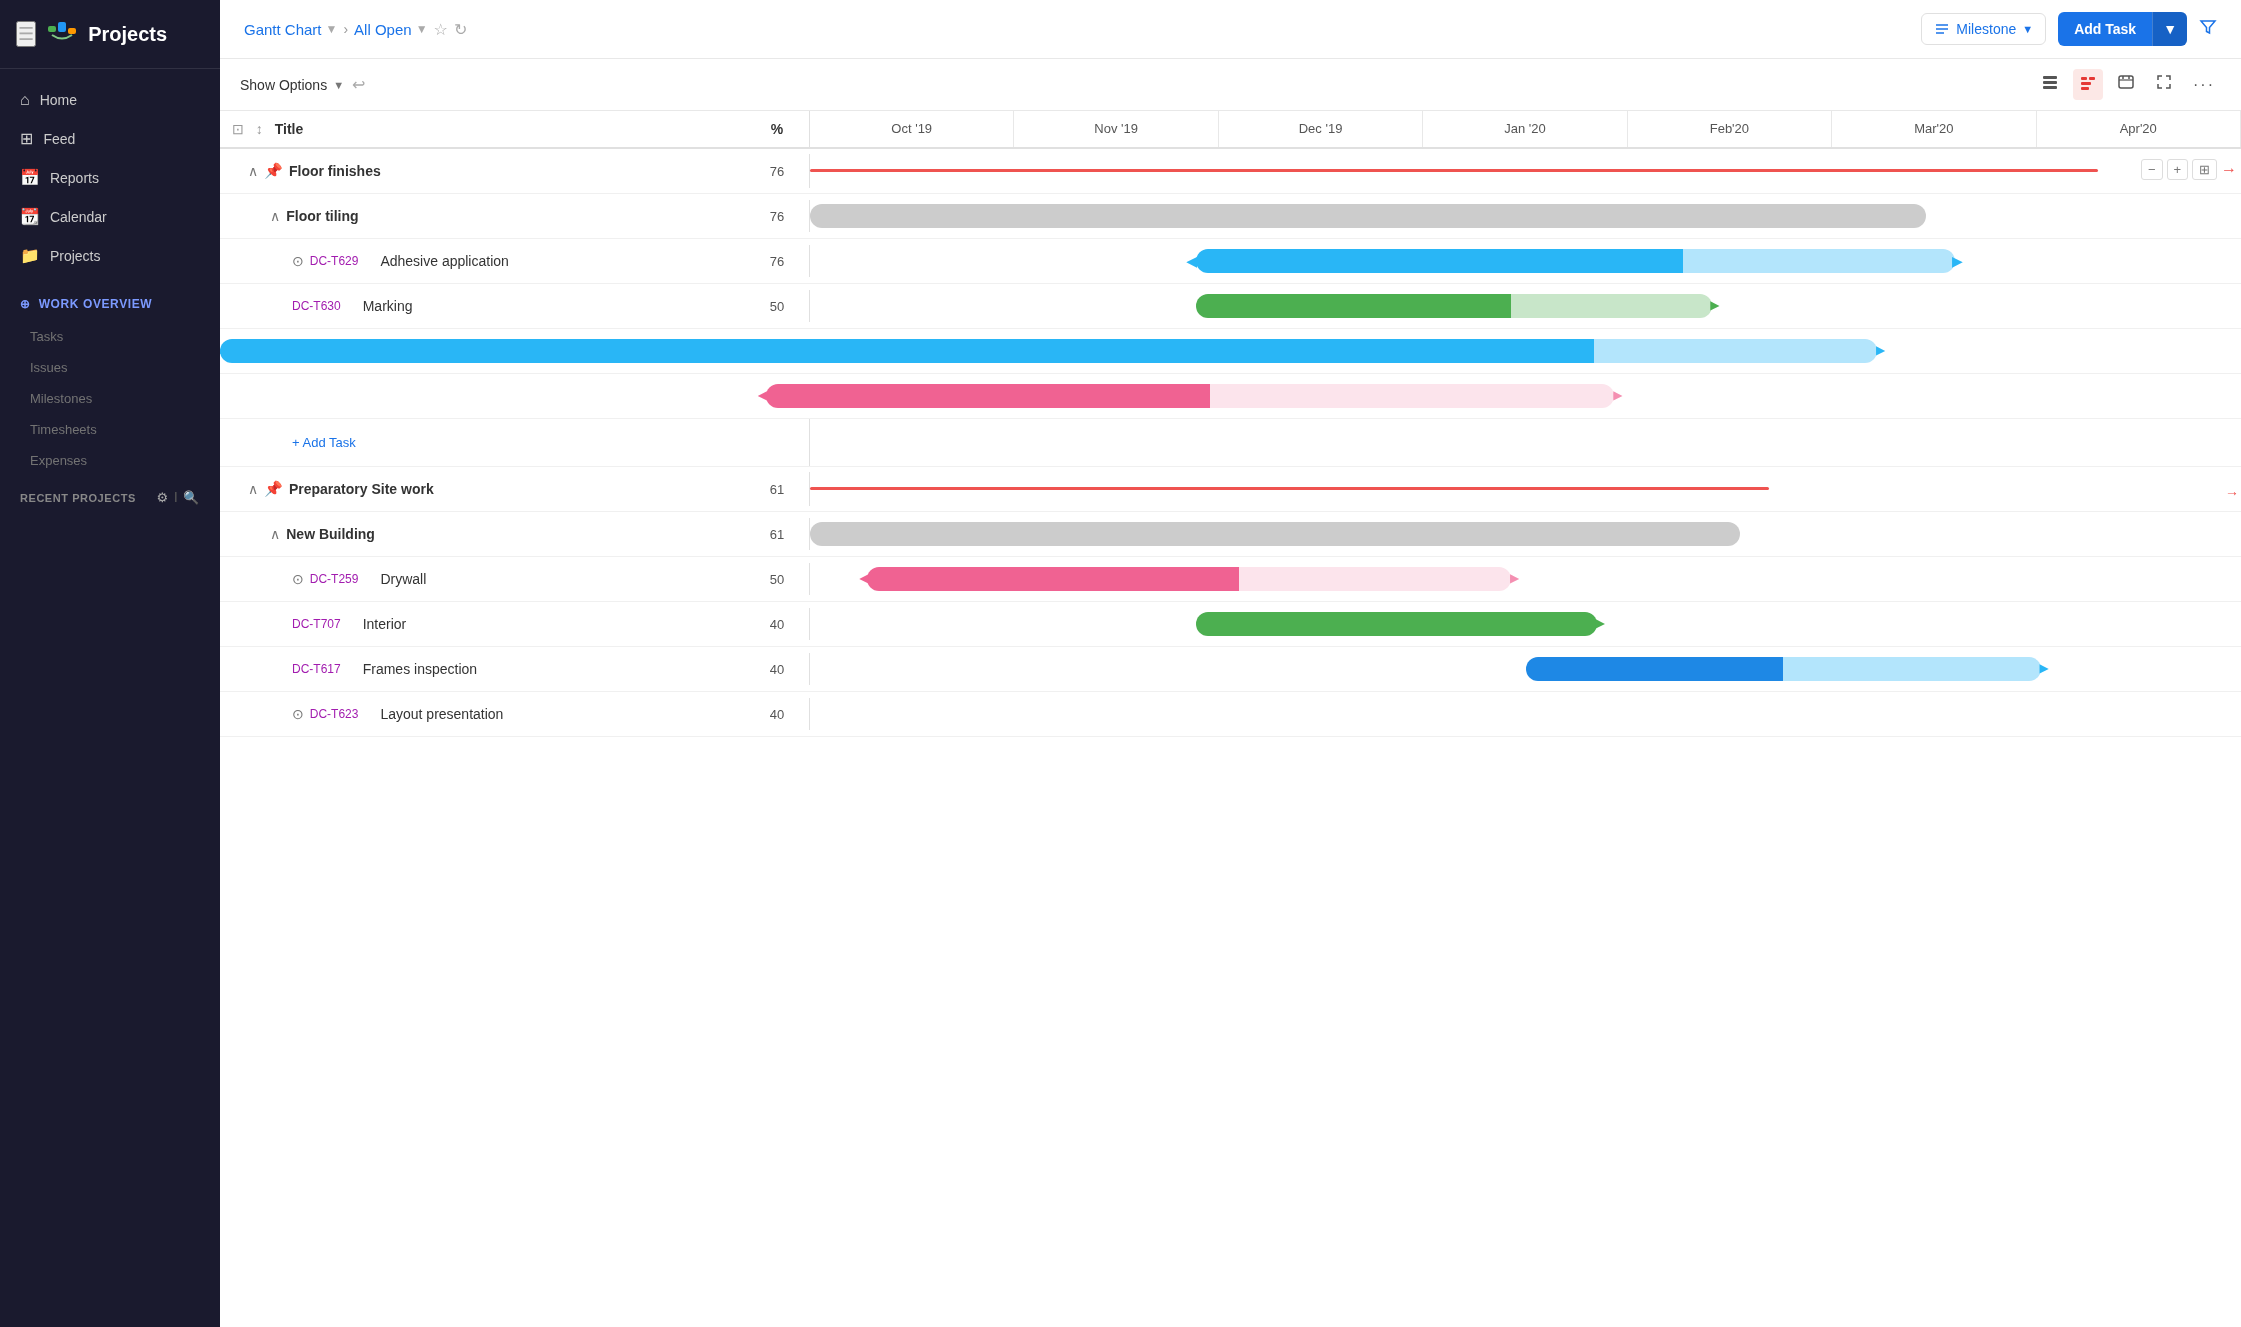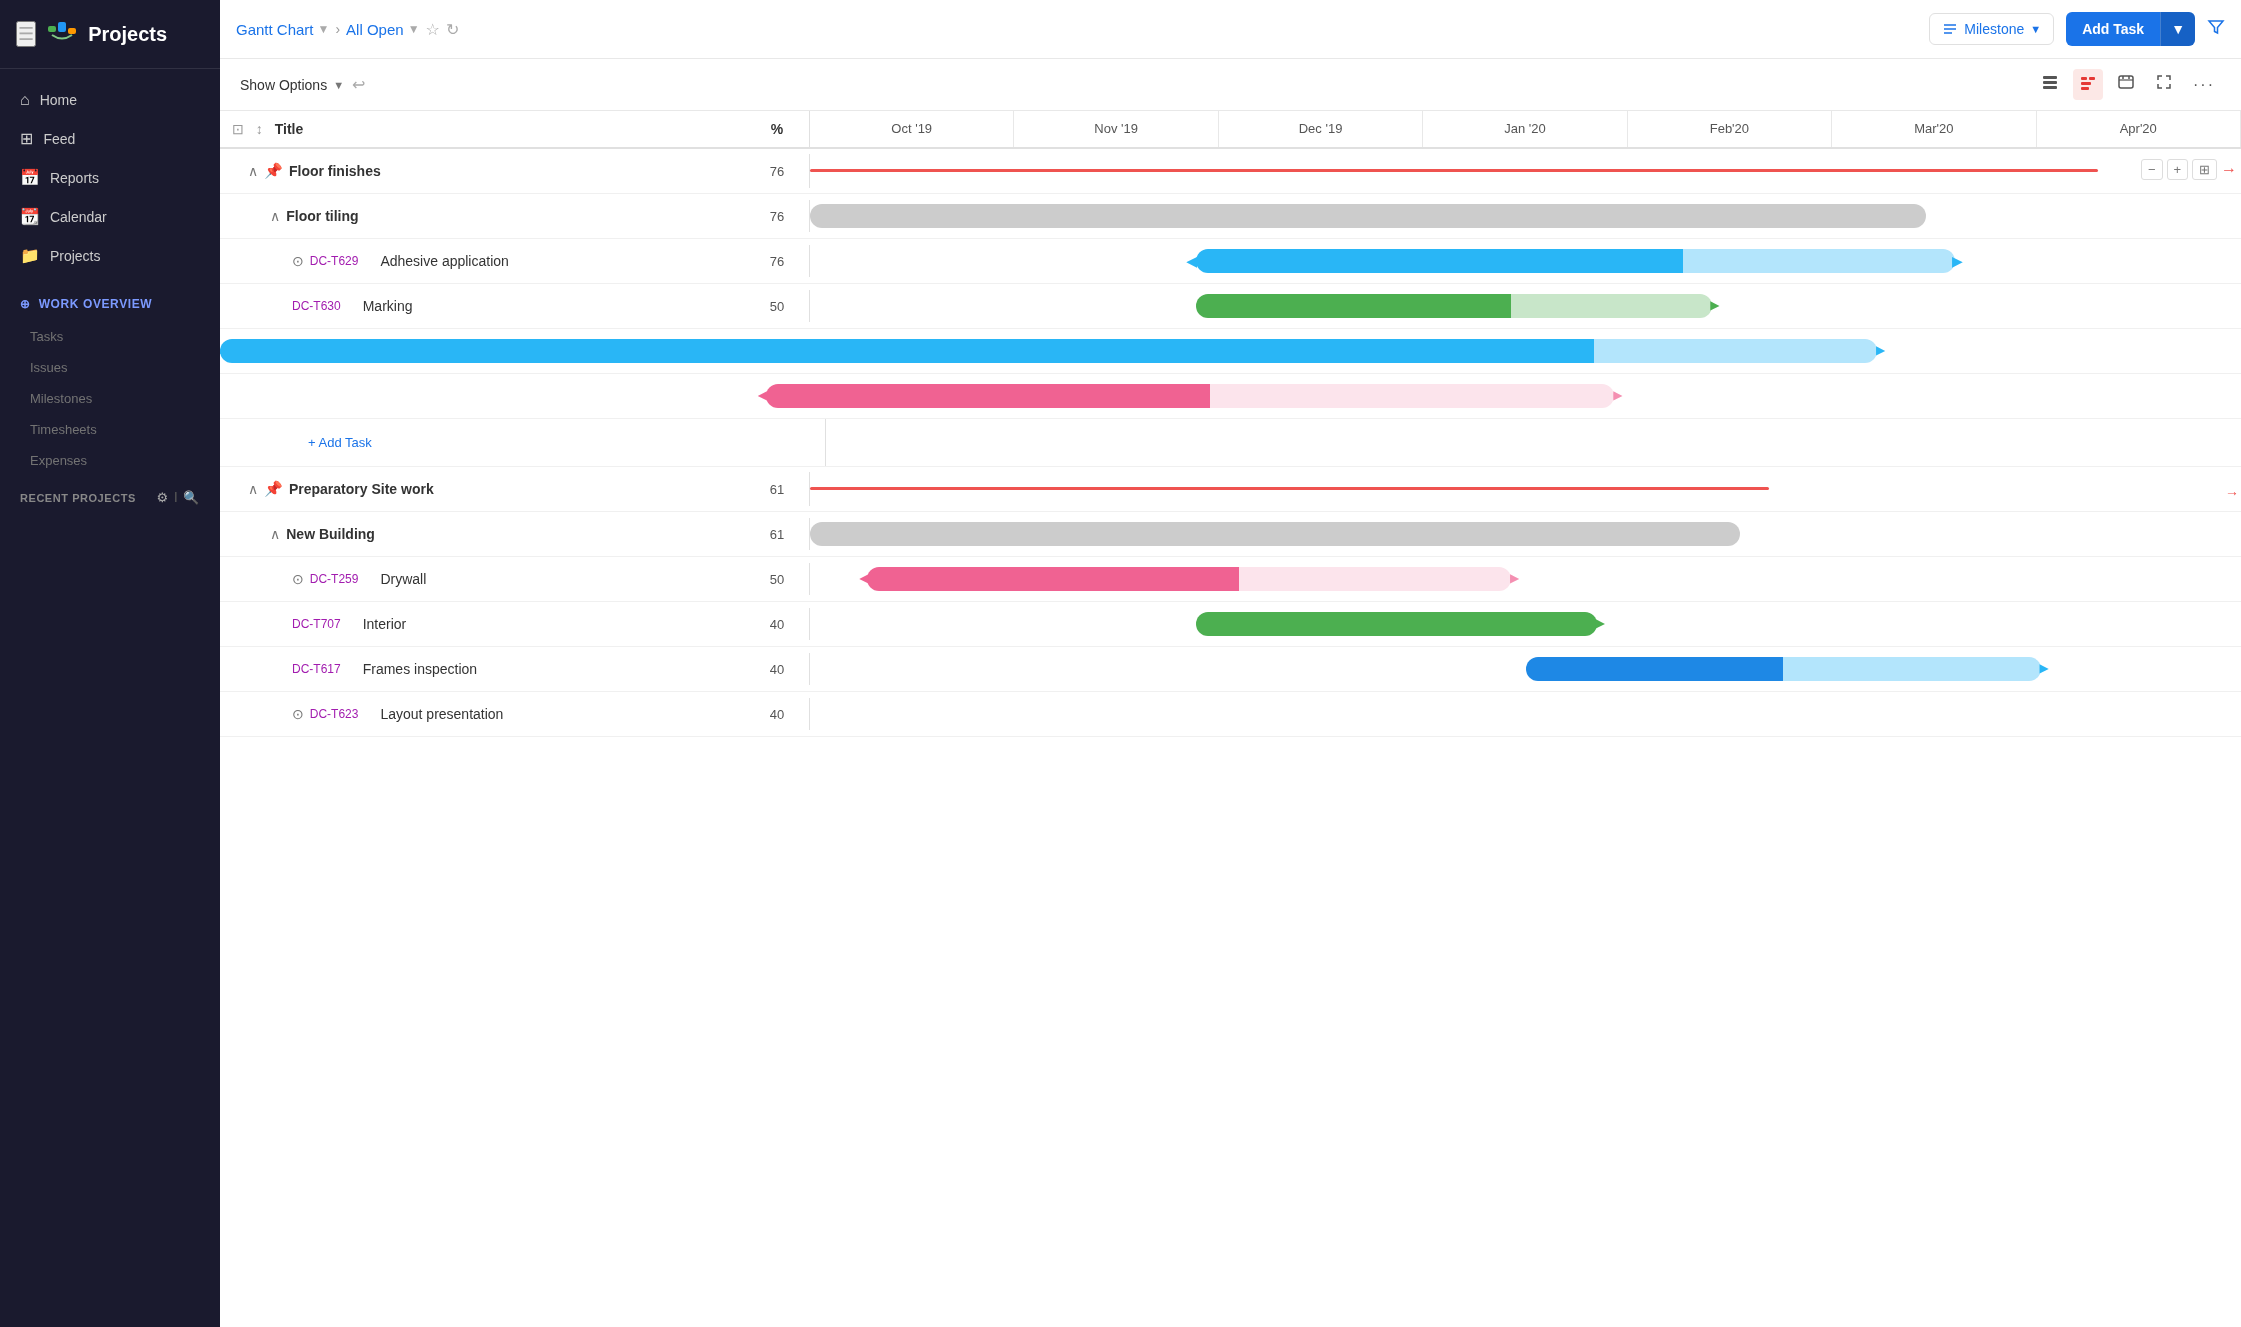--- a/index.html
+++ b/index.html
@@ -71,21 +71,21 @@
       display: flex;
       flex-direction: column;
       overflow: hidden;
       background: #fff;
     }
 
     
     .topbar {
       display: flex;
       align-items: center;
-      padding: 12px 16px;
+      padding: 12px 24px;
       border-bottom: 1px solid #e8e8e8;
       gap: 8px;
     }
     .breadcrumb { display: flex; align-items: center; gap: 6px; flex: 1; }
     .breadcrumb-item {
       color: #1a73e8;
       font-size: 15px;
       font-weight: 500;
       cursor: pointer;
       display: flex;
@@ -500,21 +500,21 @@
       <div class="gantt-right" style="position:relative;height:44px;">
         <div style="position:absolute;top:10px;left:27%;width:22%;height:24px;background:#f06292;border-radius:12px 0 0 12px;">
           <span style="position:absolute;left:-8px;top:4px;color:#f06292;font-size:12px;">◀</span>
         </div>
         <div style="position:absolute;top:10px;left:49%;width:20%;height:24px;background:#fce4ec;border-radius:0 12px 12px 0;">
           <span style="position:absolute;right:-8px;top:4px;color:#f48fb1;font-size:12px;">▶</span>
         </div>
       </div>
     </div>
 
-    <div class="gantt-row" style="min-height:36px;padding-left:16px;">
+    <div class="gantt-row" style="min-height:36px;">
       <div class="gantt-left row-indent-3">
         <span class="add-task-link">+ Add Task</span>
         <span class="row-percent"></span>
       </div>
       <div class="gantt-right"></div>
     </div>
 
     <div class="gantt-row">
       <div class="gantt-left row-indent-1">
         <span class="row-chevron">∧</span>

